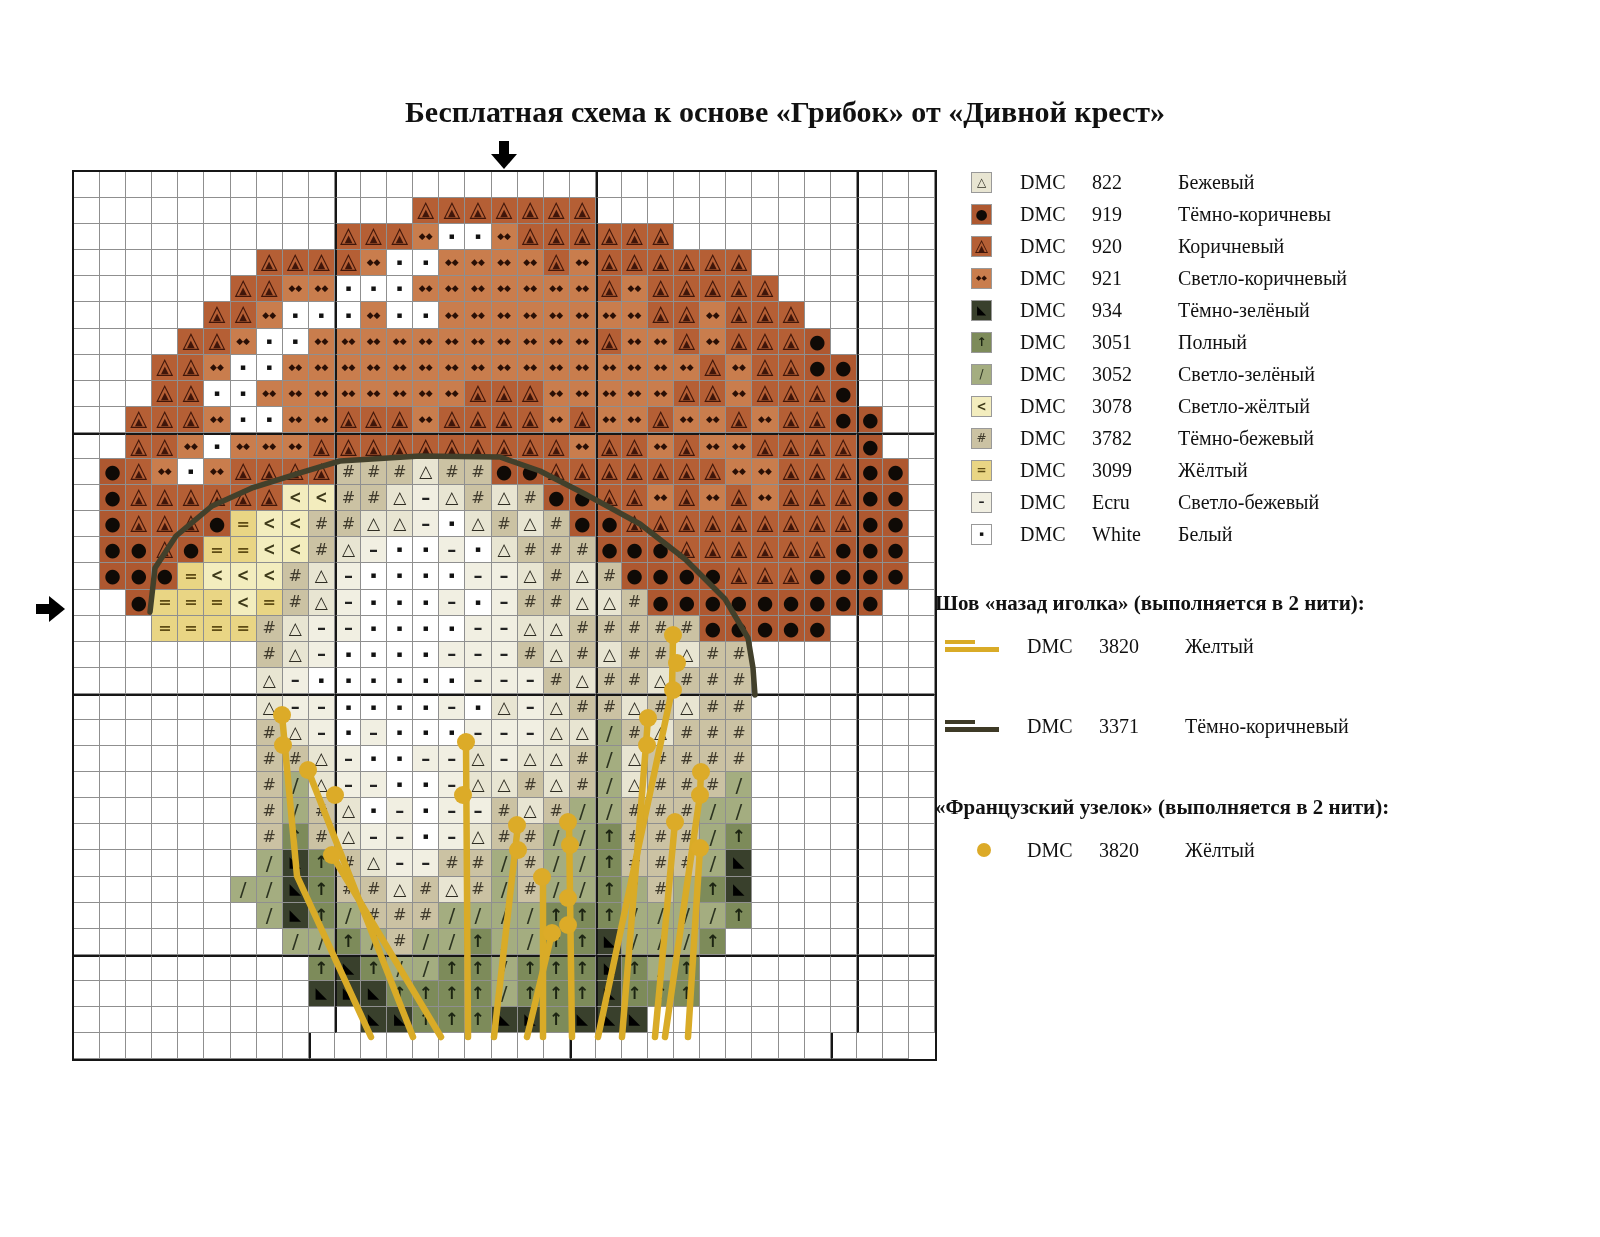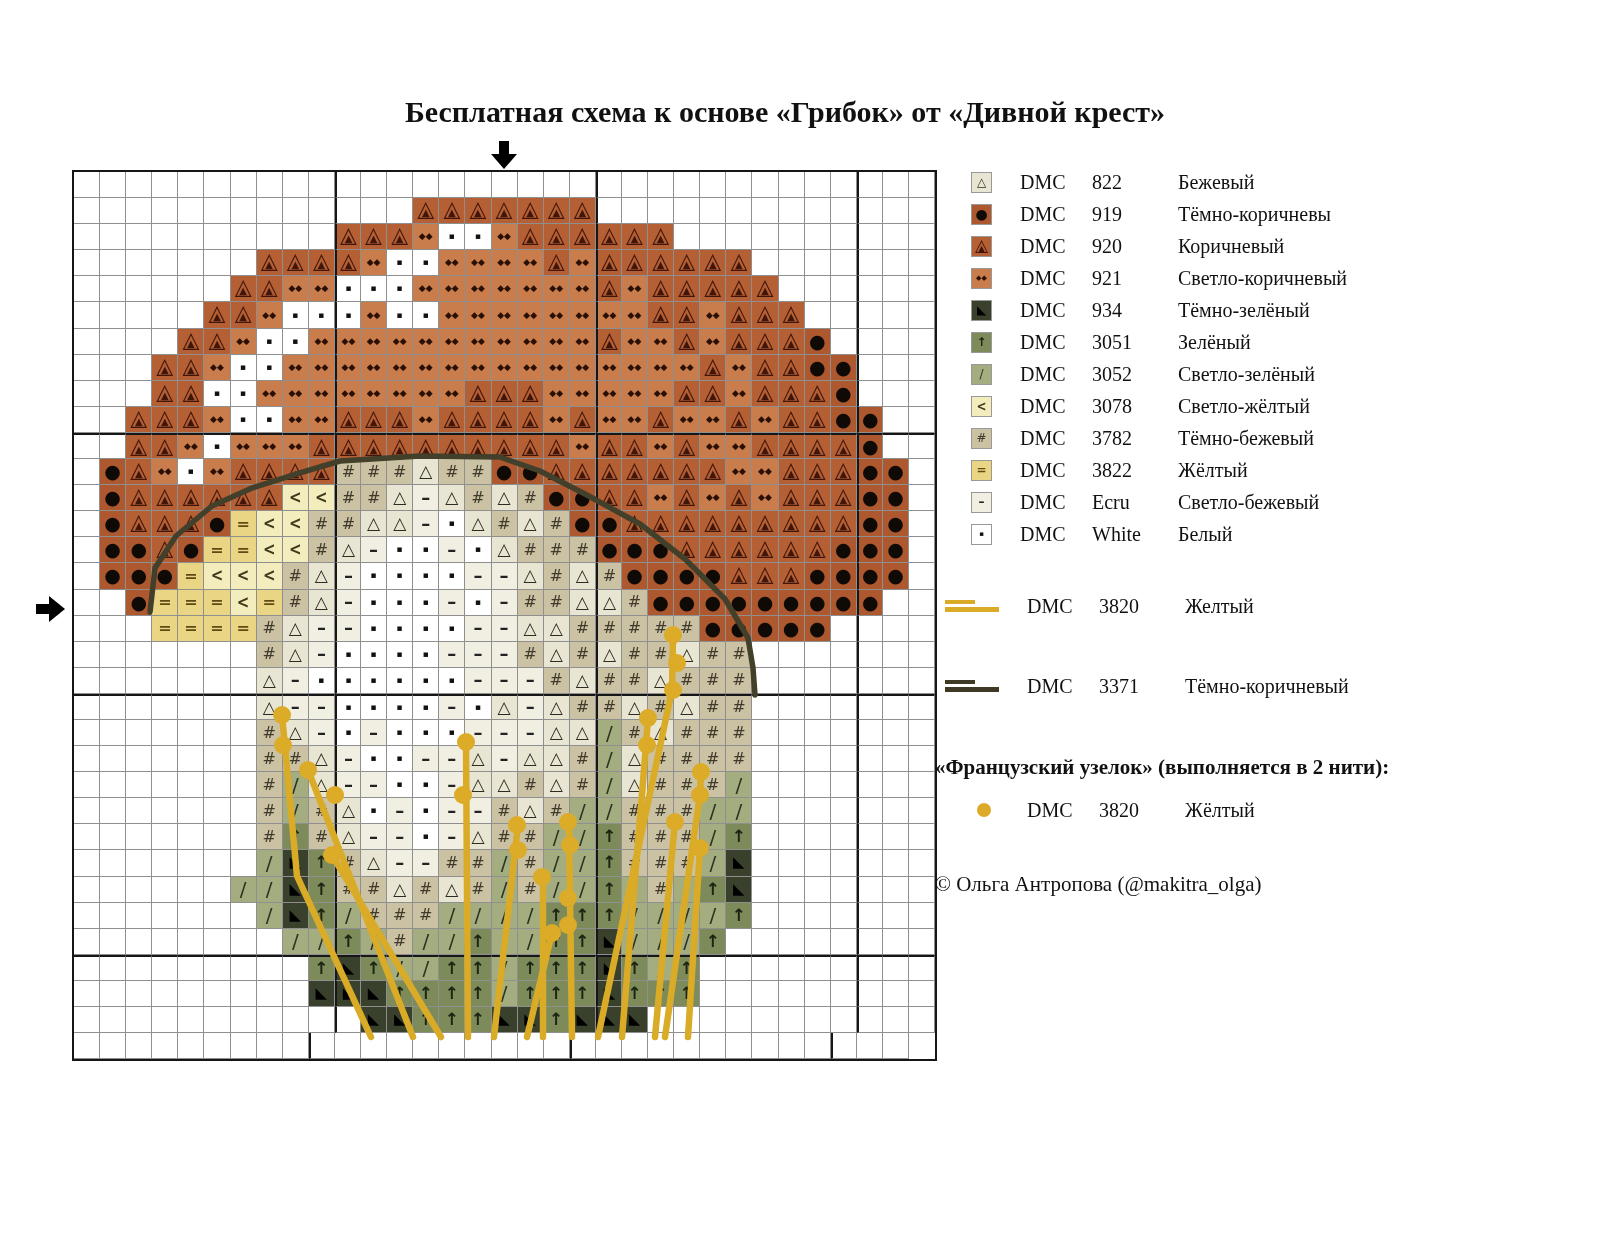--- a/index.html
+++ b/index.html
@@ -2828,21 +2828,21 @@
           <span class="dmc">DMC</span>
           <span class="code">934</span>
           <span class="name">Тёмно-зелёный</span>
         </div>
         <div class="legend-item">
           <div class="swcell sy-G" style="background: rgb(125, 139, 90);">
             <span class="g" style="color: rgb(28, 36, 18);">↑</span>
           </div>
           <span class="dmc">DMC</span>
           <span class="code">3051</span>
-          <span class="name">Зелёный</span>
+          <span class="name">Полный</span>
         </div>
         <div class="legend-item">
           <div class="swcell sy-g" style="background: rgb(164, 173, 128);">
             <span class="g" style="color: rgb(44, 51, 32);">/</span>
           </div>
           <span class="dmc">DMC</span>
           <span class="code">3052</span>
           <span class="name">Светло-зелёный</span>
         </div>
         <div class="legend-item">
@@ -2859,21 +2859,21 @@
           </div>
           <span class="dmc">DMC</span>
           <span class="code">3782</span>
           <span class="name">Тёмно-бежевый</span>
         </div>
         <div class="legend-item">
           <div class="swcell sy-y" style="background: rgb(233, 213, 132);">
             <span class="g" style="color: rgb(94, 76, 20);">=</span>
           </div>
           <span class="dmc">DMC</span>
-          <span class="code">3822</span>
+          <span class="code">3099</span>
           <span class="name">Жёлтый</span>
         </div>
         <div class="legend-item">
           <div class="swcell sy-E" style="background: rgb(241, 239, 226);">
             <span class="g" style="color: rgb(34, 34, 34);">–</span>
           </div>
           <span class="dmc">DMC</span>
           <span class="code">Ecru</span>
           <span class="name">Светло-бежевый</span>
         </div>
@@ -2881,20 +2881,21 @@
           <div class="swcell sy-W" style="background: rgb(255, 255, 255);">
             <span class="g" style="color: rgb(17, 17, 17);">▪</span>
           </div>
           <span class="dmc">DMC</span>
           <span class="code">White</span>
           <span class="name">Белый</span>
         </div>
       </div>
   </section>
   <section class="gap1">
+    <h3>Шов «назад иголка» (выполняется в 2 нити):</h3>
     <div class="items">
         <div class="legend-item">
           <div class="sw-line">
             <div class="b1" style="background: rgb(217, 171, 39);"></div>
             <div class="b2" style="background: rgb(217, 171, 39);"></div>
           </div>
           <span class="dmc">DMC</span>
           <span class="code">3820</span>
           <span class="name">Желтый</span>
         </div>
@@ -2917,14 +2918,13 @@
     <h3>«Французский узелок» (выполняется в 2 нити):</h3>
     <div class="items">
         <div class="legend-item">
           <div class="sw-dot" style="background: rgb(220, 170, 40);"></div>
           <span class="dmc">DMC</span>
           <span class="code">3820</span>
           <span class="name">Жёлтый</span>
         </div>
       </div>
   </section>
-  <div id="copyright">© Ольга Антропова (@makitra_olga)</div>
 </div>
 
 </body></html>

